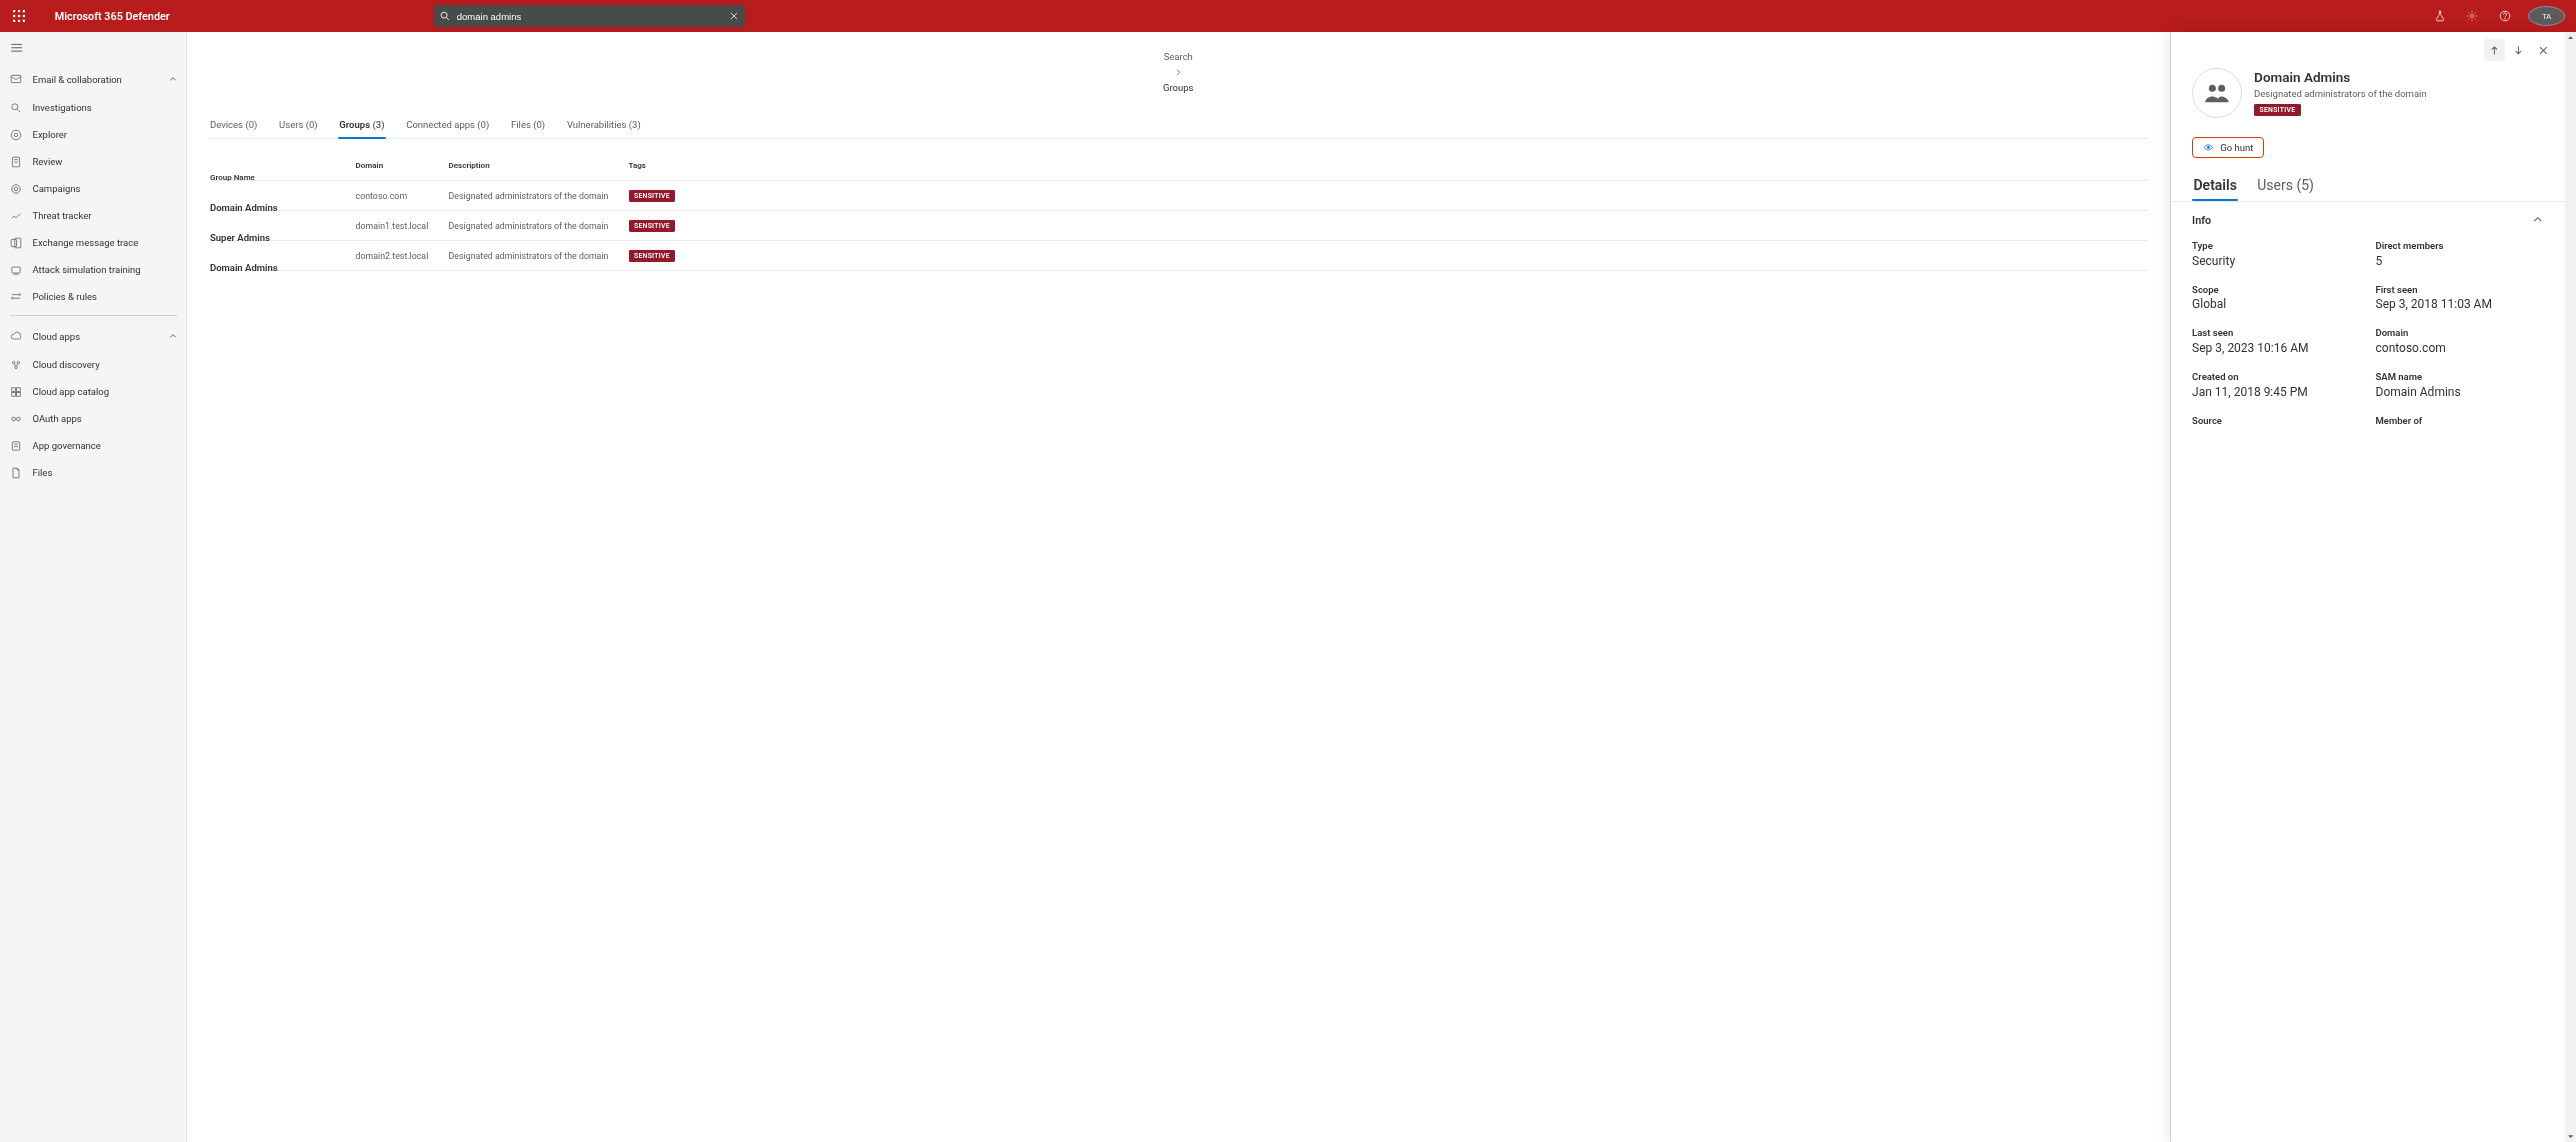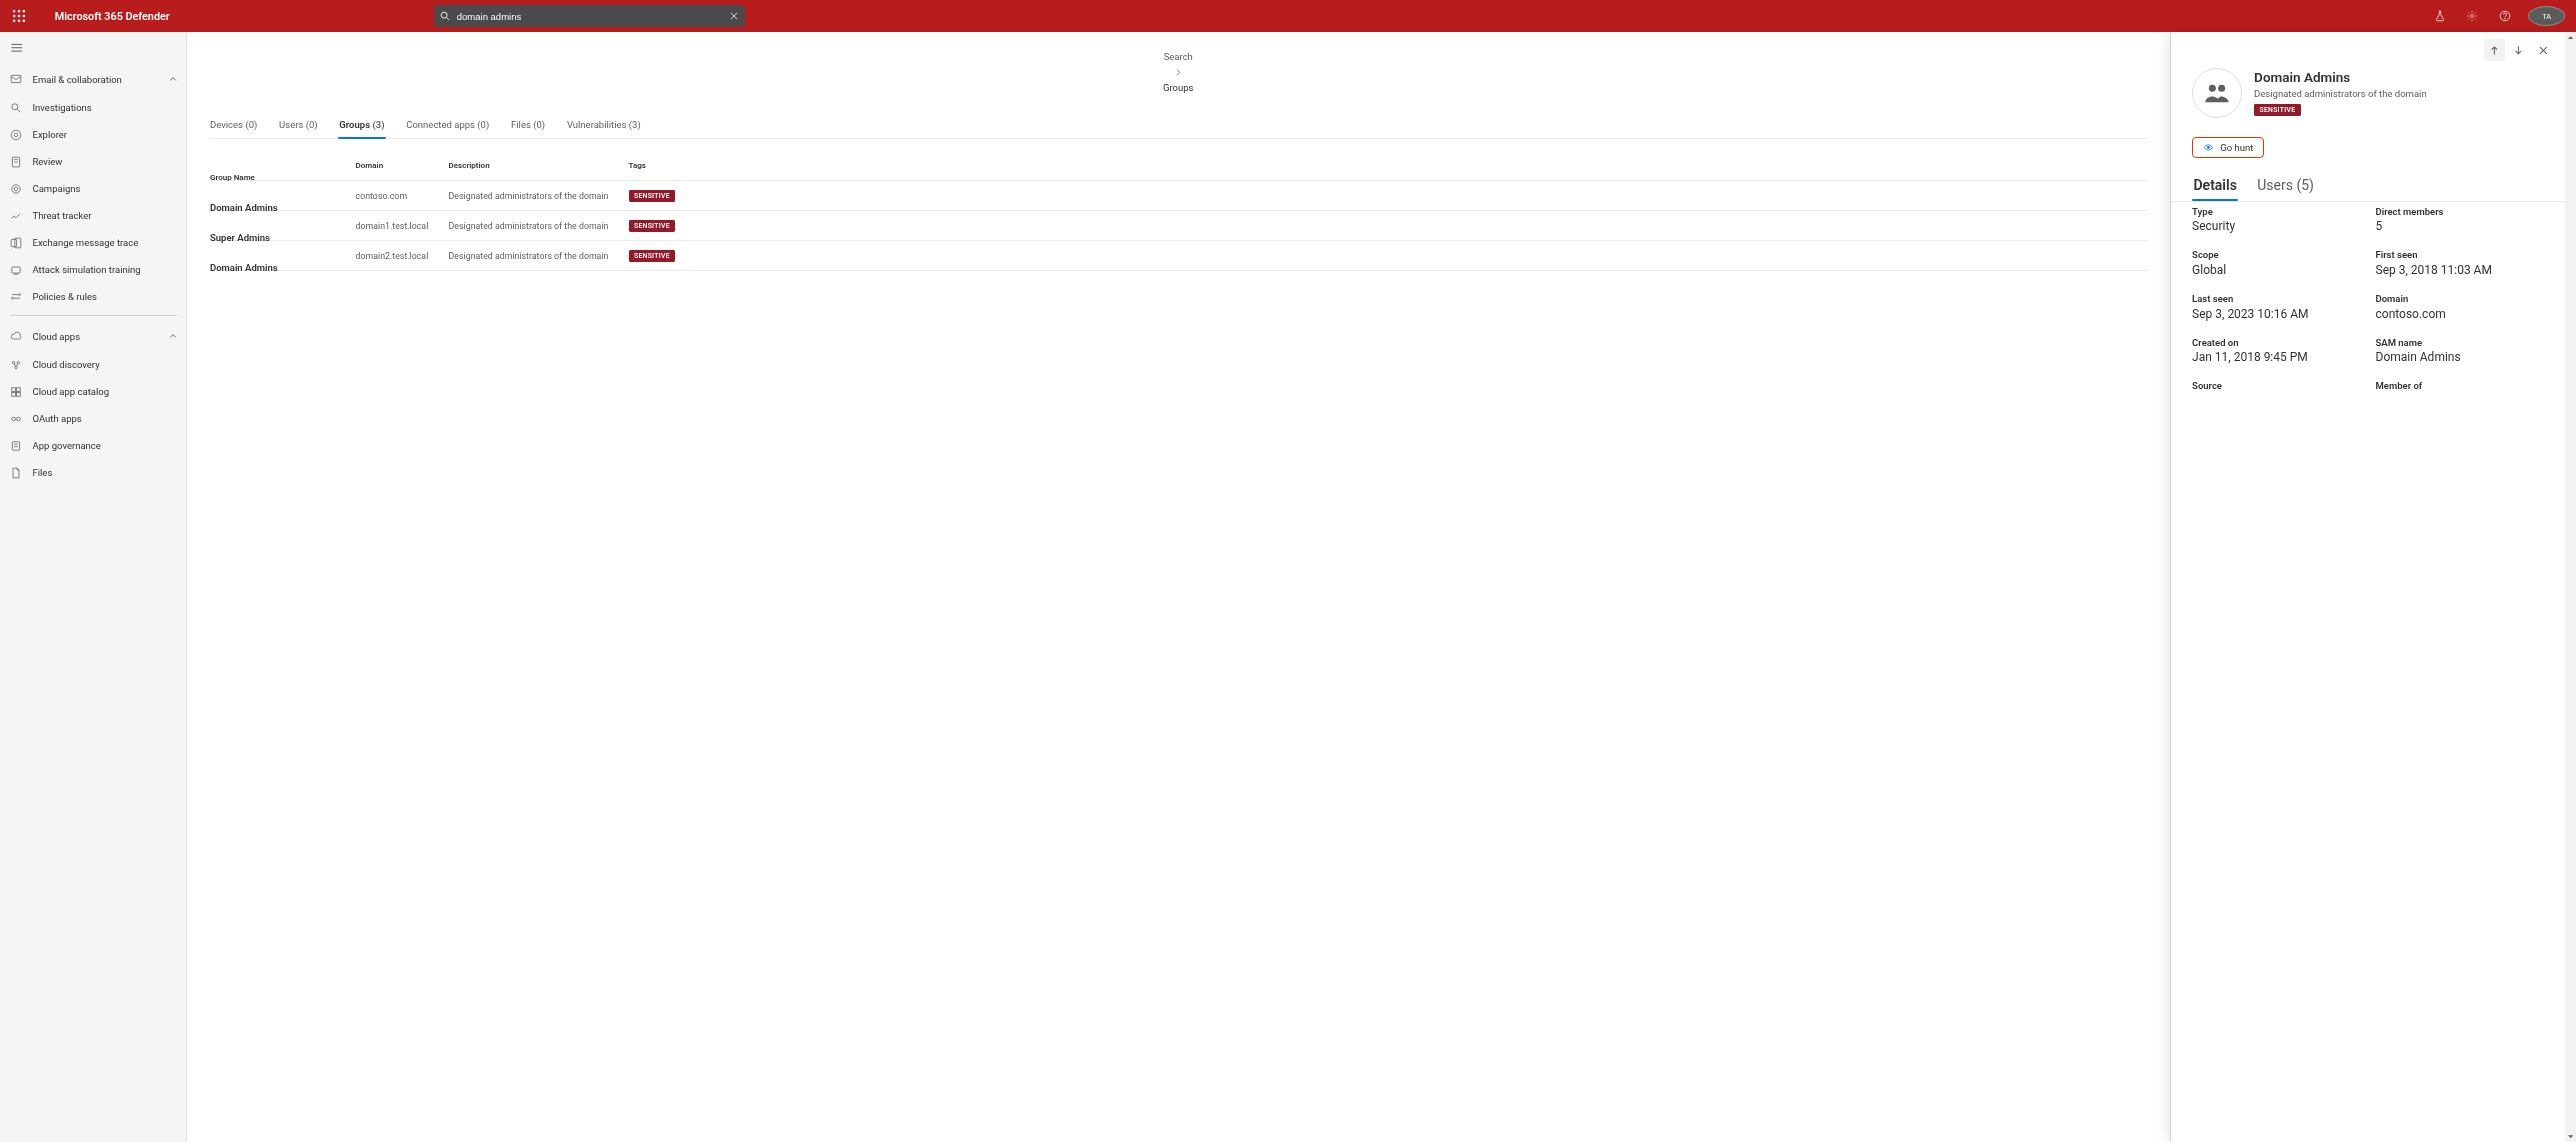--- a/index.html
+++ b/index.html
@@ -414,20 +414,26 @@
           <circle cx="8" cy="8" r="2" fill="#0078d4"></circle>
         </svg>
       <span>Go hunt</span>
     </div>
 
     <div class="panel-tabs">
       <div class="panel-tab active">Details</div>
       <div class="panel-tab">Users (5)</div>
     </div>
 
+    <div class="panel-section-head">
+      <div class="panel-section-title">Info</div>
+      <svg viewBox="0 0 14 14">
+          <path d="M2 9l5-5 5 5"></path>
+        </svg>
+    </div>
 
     <div class="info-grid">
       <div>
         <div class="info-label">Type</div>
         <div class="info-value">Security</div>
       </div>
       <div>
         <div class="info-label">Direct members</div>
         <div class="info-value">5</div>
       </div>

